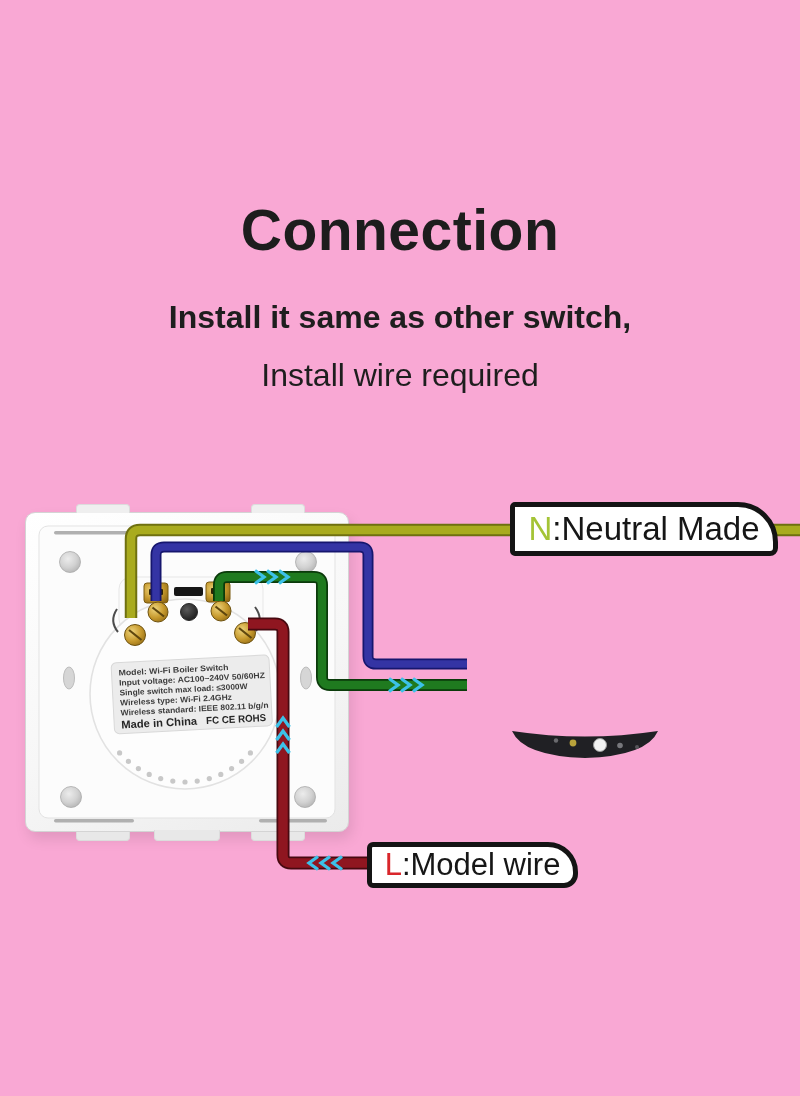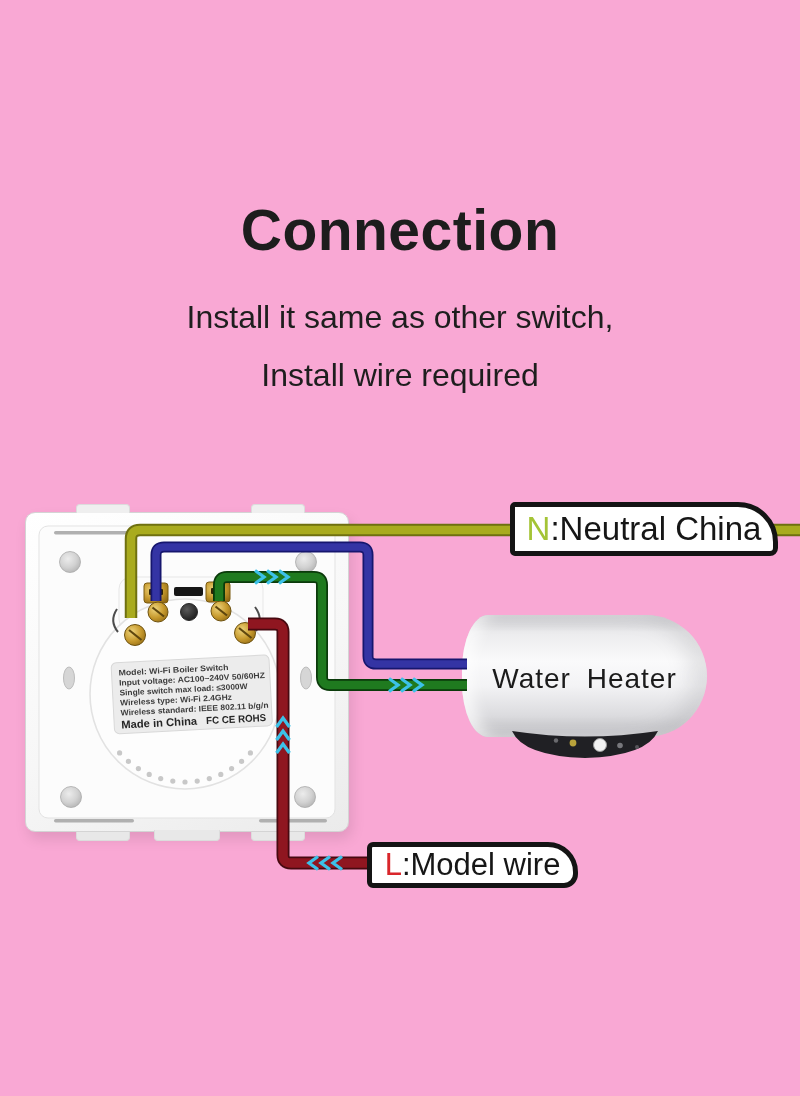--- a/index.html
+++ b/index.html
@@ -2,21 +2,21 @@
 <html><head>
 <meta charset="utf-8">
 <style>
   html,body{margin:0;padding:0;background:#ffffff;}
   .page{position:relative;width:800px;height:1096px;background:#f9a8d4;overflow:hidden;
         font-family:"Liberation Sans",sans-serif;padding-left:36px;}
   .title{position:absolute;top:202px;left:0;width:800px;text-align:center;
          font-size:57px;font-weight:700;color:#1d1d1d;letter-spacing:.5px;line-height:1;}
   .sub{position:absolute;left:0;width:800px;text-align:center;font-size:32px;
        color:#1e1e1e;line-height:1;}
-  .sub1{top:301px;}
+  .sub1{top:301px;font-weight:bold;}
   .sub2{top:359px;}
 
   
   .panel{position:absolute;left:25px;top:512px;width:322px;height:318px;z-index:1;
          background:linear-gradient(155deg,#ffffff 0%,#f7f7f7 55%,#ebebeb 100%);
          border:1px solid #d4d4d4;border-radius:10px;
          box-shadow:3px 7px 14px rgba(0,0,0,.10);}
   .tab{position:absolute;background:#efefef;border:1px solid #dcdcdc;width:52px;height:8px;}
   .tab.t{top:-9px;border-radius:4px 4px 0 0;border-bottom:none;}
   .tab.b{bottom:-10px;border-radius:0 0 4px 4px;border-top:none;background:#e8e8e8;}
@@ -146,23 +146,20 @@
         <circle cx="219" cy="120" r="10.5" fill="url(#goldG)" stroke="#6e5210"></circle>
         <path d="M213 115 L225.5 125" stroke="#5e460e" stroke-width="2.2"></path>
       </g>
       <g stroke="#4c4c4c" stroke-width="2" fill="none">
         <path d="M91 96 Q83 108 92 119"></path>
         <path d="M229 94 Q238 106 230 118"></path>
       </g>
     </svg>
   </div>
 
-  <div class="heater">
-    <div class="heater-label">Water Heater</div>
-  </div>
 
   <svg class="wires" width="800" height="1096" viewBox="0 0 800 1096">
 
     <g>
       <path d="M512 731 Q585 742 658 731 Q647 756 585 758 Q523 756 512 731 Z" fill="#202024"></path>
       <circle cx="600" cy="745" r="6.5" fill="#f2f2f2" stroke="#9a9a9a"></circle>
       <circle cx="573" cy="743" r="3.4" fill="#b9a23b"></circle>
       <circle cx="620" cy="745.5" r="2.8" fill="#77777c"></circle>
       <circle cx="556" cy="740.5" r="2.2" fill="#6a6a6e"></circle>
       <circle cx="637" cy="747" r="2" fill="#55555a"></circle>
@@ -189,17 +186,17 @@
     </g>
 
     <g fill="none" stroke-width="3.3">
       <path d="M255 570.5 L264 577 L255 583.5 M267 570.5 L276 577 L267 583.5 M279 570.5 L288 577 L279 583.5" stroke="#3cc1e8"></path>
       <path d="M389 678.5 L398 685 L389 691.5 M401 678.5 L410 685 L401 691.5 M413 678.5 L422 685 L413 691.5" stroke="#3cc1e8"></path>
       <path d="M276.5 727 L283 718 L289.5 727 M276.5 740 L283 731 L289.5 740 M276.5 753 L283 744 L289.5 753" stroke="#3cc1e8"></path>
       <path d="M318 856.5 L309 863 L318 869.5 M330 856.5 L321 863 L330 869.5 M342 856.5 L333 863 L342 869.5" stroke="#3cc1e8"></path>
     </g>
   </svg>
 
-  <div class="wirebox nbox"><span class="prefix" style="color: rgb(164, 196, 54);">N</span><span>:Neutral China</span></div>
+  <div class="wirebox nbox"><span class="prefix" style="color: rgb(164, 196, 54);">N</span><span>:Neutral Made</span></div>
 
   <div class="wirebox lbox"><span class="prefix" style="color: rgb(217, 38, 43);">L</span><span>:Model wire</span></div>
 
 </div>
 
 </body></html>

